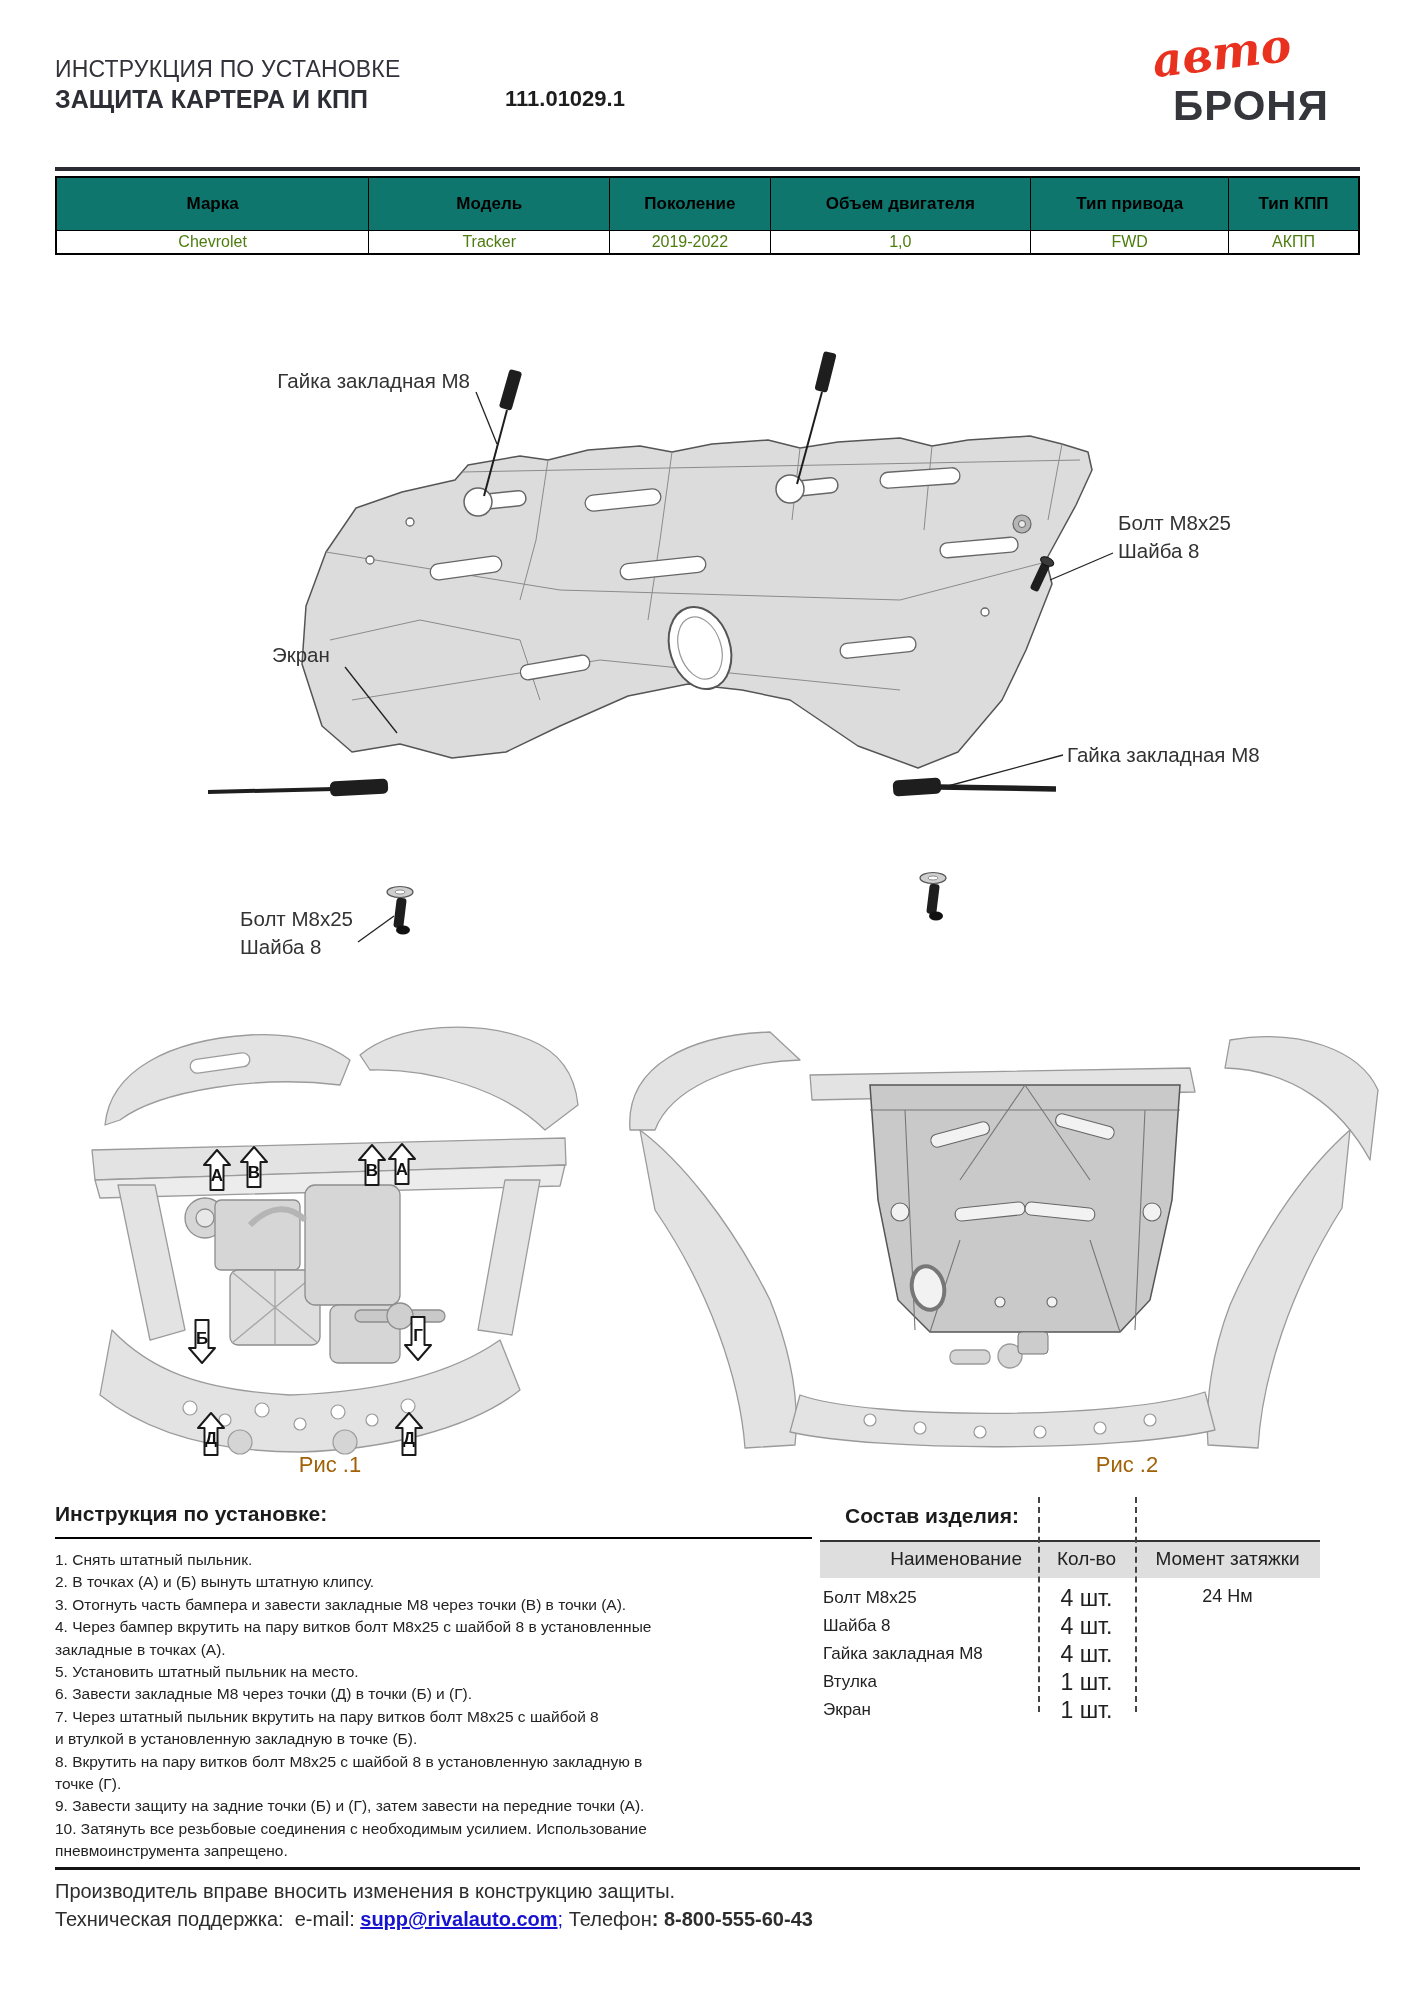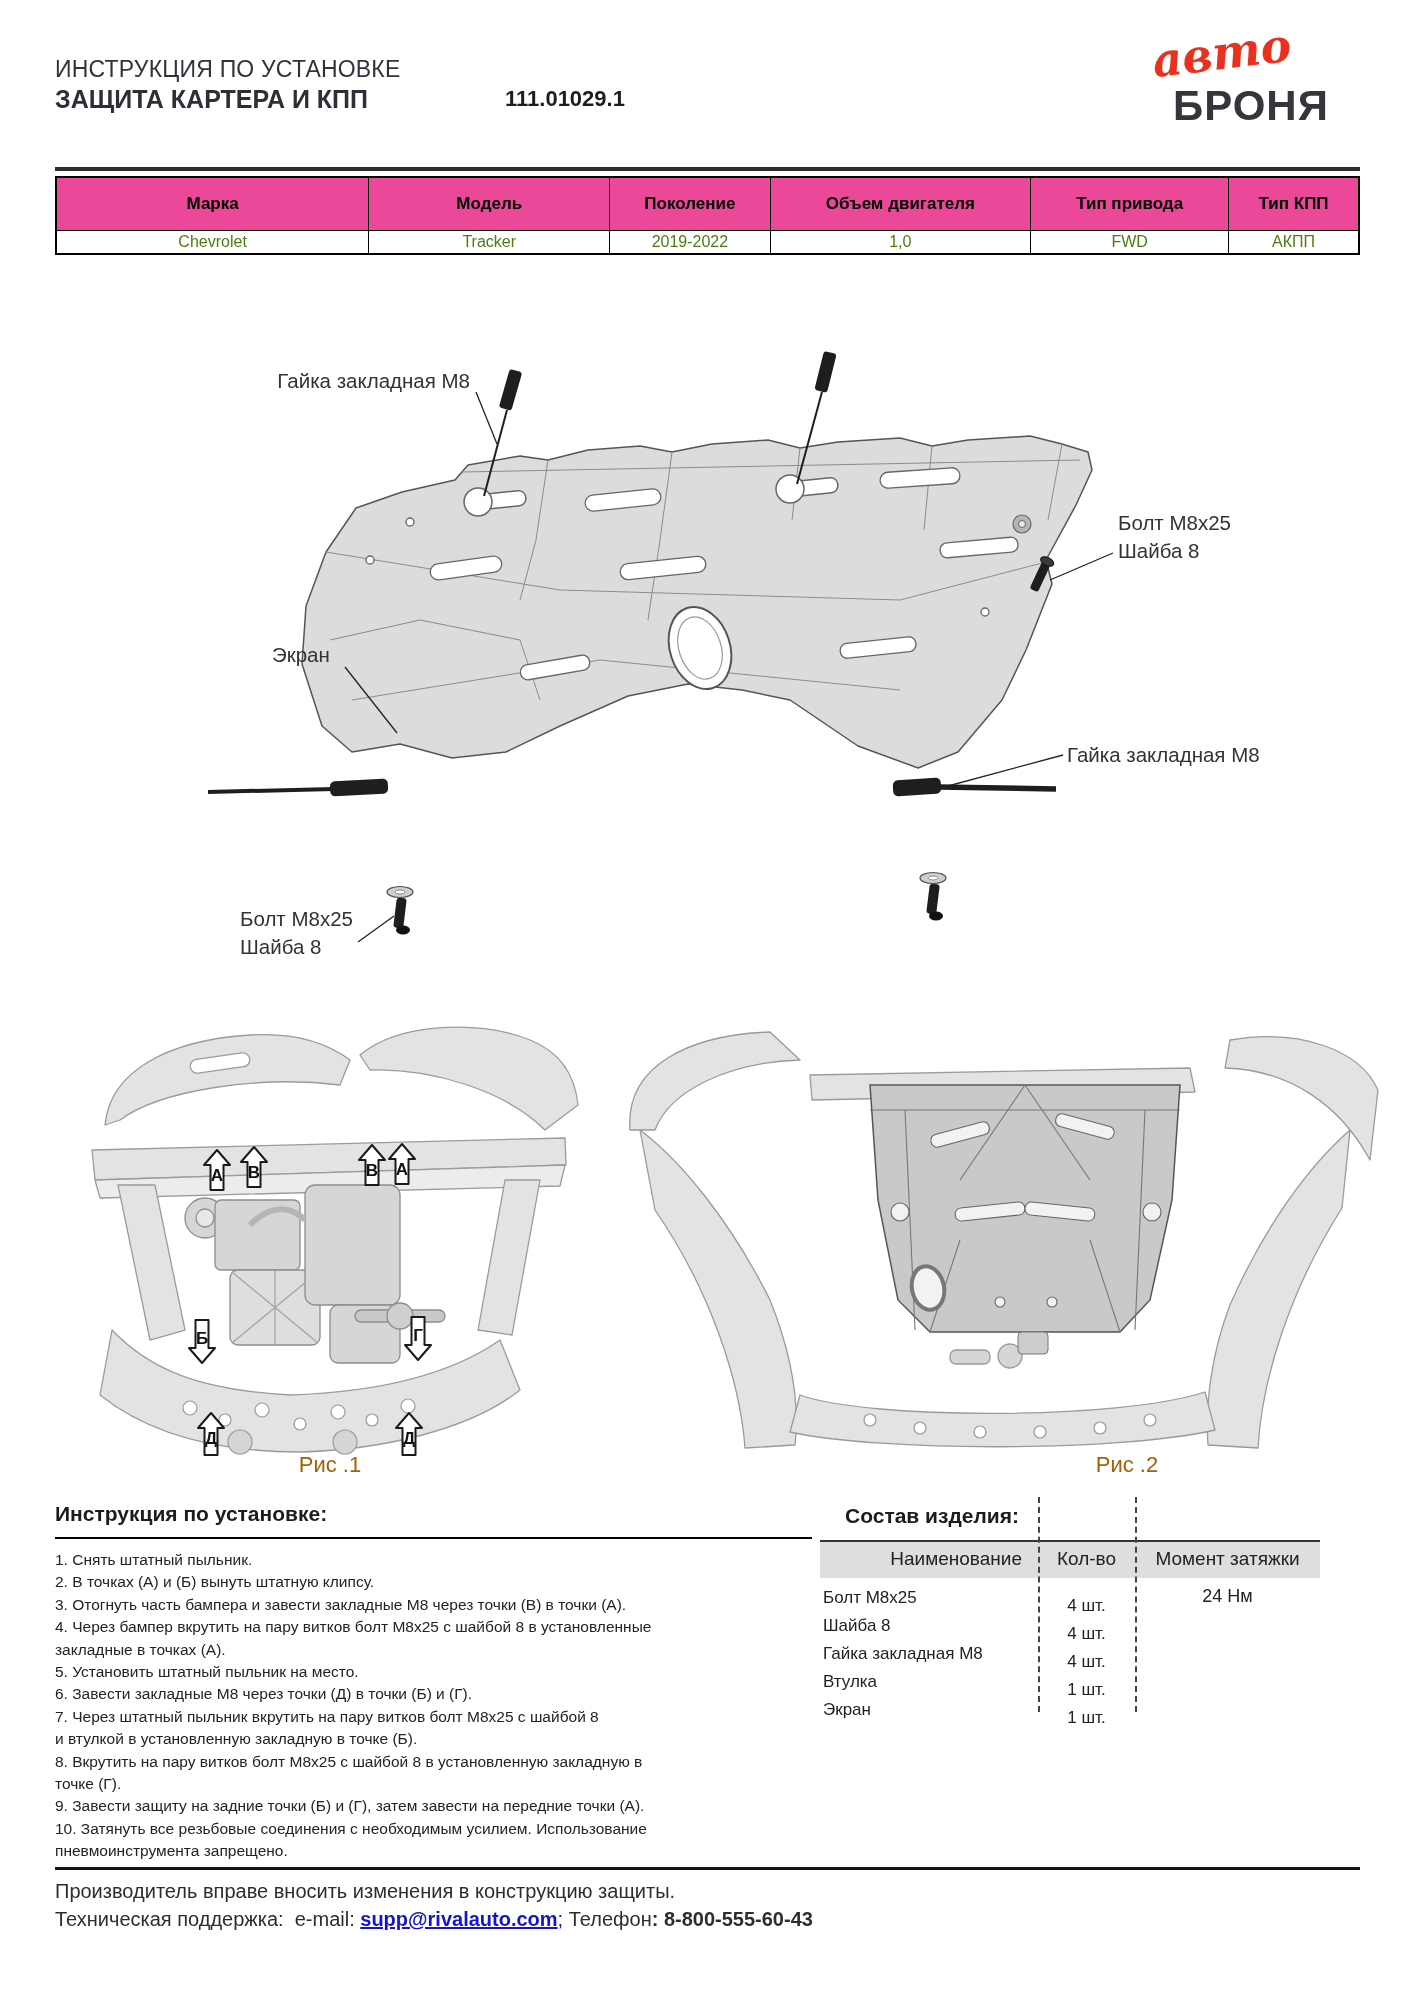--- a/index.html
+++ b/index.html
@@ -17,21 +17,21 @@
   .logo-top    { left:1152px; top:26px; font-size:46px; font-weight:bold; font-style:italic;
                  font-family:"DejaVu Serif", serif; color:#E8321F; transform:rotate(-7deg); }
   .logo-bottom { left:1173px; top:82px; font-size:42px; font-weight:bold;
                  color:#35353C; letter-spacing:1px; }
 
   .rule-thick { left:55px; top:167px; width:1305px; height:4px; background:#2b2b33; }
 
   
   .veh-wrap { left:55px; top:176px; width:1305px; }
   table.veh { width:100%; border-collapse:collapse; border:2.5px solid #000; table-layout:fixed; }
-  table.veh th { background:#ec4899; font-size:17px; font-weight:bold; height:53px;
+  table.veh th { background:#0f766e; font-size:17px; font-weight:bold; height:53px;
                  border:1.5px solid #000; text-align:center; color:#000; }
   table.veh td { font-size:16px; height:24px; border:1.5px solid #000; text-align:center; color:#4d7c0f; }
 
   
   svg { position:absolute; overflow:visible; }
   svg text { font-family:"Liberation Sans", sans-serif; }
   .dlabel { font-size:20.5px; fill:#333; }
   .mletter { font-size:17px; font-weight:bold; fill:#111; text-anchor:middle; }
 
   .fig-caption { font-size:22px; color:#a16207; text-align:center; width:100px; }
@@ -42,22 +42,22 @@
   .steps { left:55px; top:1549px; width:655px; }
   .step { font-size:15.5px; line-height:22.4px; color:#232323; white-space:pre-wrap; }
 
   
   .parts-heading { left:845px; top:1504px; font-size:21px; font-weight:bold; color:#1c1c1c; }
   .parts-rule { left:820px; top:1540px; width:500px; height:2px; background:#333; }
   .parts-head-band { left:820px; top:1542px; width:500px; height:36px; background:#DEDEDE; }
   .dash-v { top:1497px; height:215px; width:0; border-left:2px dashed #444; }
   .ph { font-size:19px; color:#222; top:1548px; }
   .parts-names { left:823px; top:1584px; width:212px; font-size:17px; line-height:28px; color:#222; }
-  .parts-qty   { left:1038px; top:1584px; width:97px; font-size:17px; line-height:28px;
-                 color:#222; text-align:center;margin-top:8px; }
+  .parts-qty   { left:1038px; top:1584px; width:97px; font-size:23px; line-height:28px;
+                 color:#222; text-align:center; }
   .parts-torque{ left:1135px; top:1586px; width:185px; font-size:18px; color:#222; text-align:center; }
 
   
   .footer-rule { left:55px; top:1867px; width:1305px; height:3px; background:#141414; }
   .footer-l1 { left:55px; top:1880px; font-size:20px; color:#2d2d2d; }
   .footer-l2 { left:55px; top:1908px; font-size:20px; color:#2d2d2d; white-space:pre-wrap; }
   .footer-l2 a { color:#1512D0; font-weight:bold; }
   .blue { color:#1512D0; }
   .bold { font-weight:bold; }
 </style>

